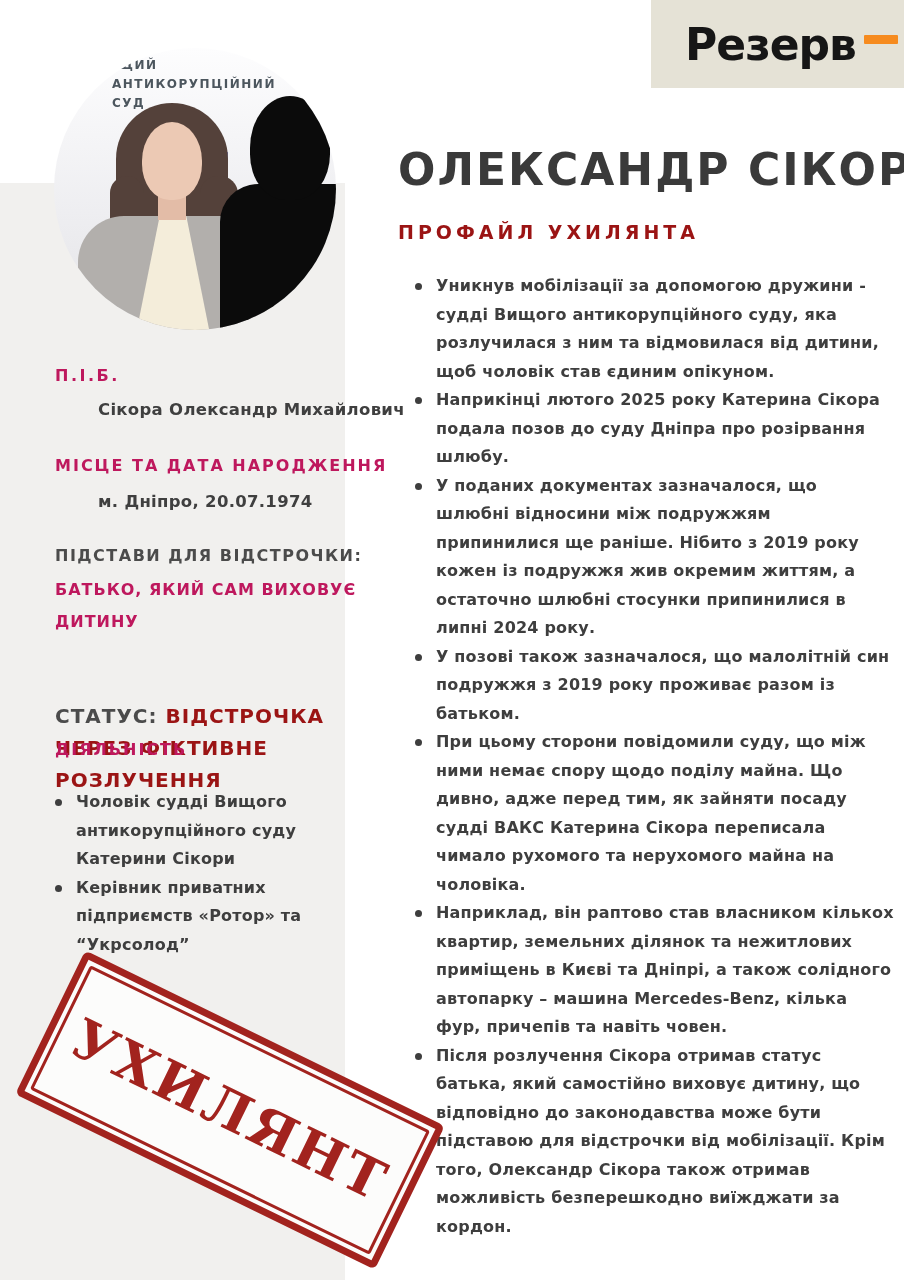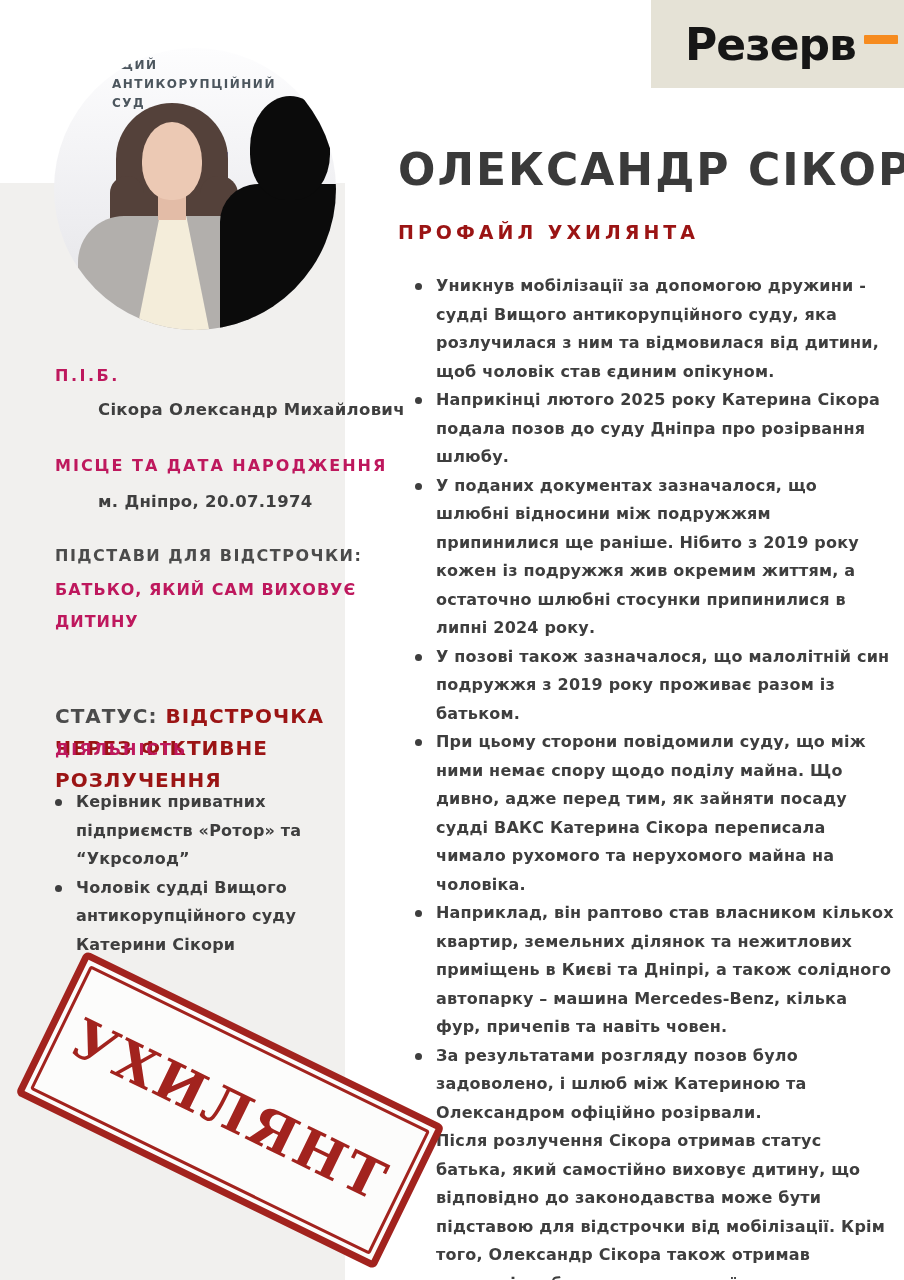--- a/index.html
+++ b/index.html
@@ -129,32 +129,31 @@
 <div class="sb dark sb-value pib-value">Сікора Олександр Михайлович</div>
 <div class="sb red  sb-label birth-label">МІСЦЕ ТА ДАТА НАРОДЖЕННЯ</div>
 <div class="sb dark sb-value birth-value">м. Дніпро, 20.07.1974</div>
 <div class="sb gray sb-label grounds-label">ПІДСТАВИ ДЛЯ ВІДСТРОЧКИ:</div>
 <div class="sb red  sb-value grounds-value">БАТЬКО, ЯКИЙ САМ ВИХОВУЄ ДИТИНУ</div>
 <div class="sb status-line">
   <span class="lbl">СТАТУС:</span><span class="val">ВІДСТРОЧКА ЧЕРЕЗ ФІКТИВНЕ РОЗЛУЧЕННЯ</span>
 </div>
 <div class="sb red sb-label activity-label">ДІЯЛЬНІСТЬ</div>
 <ul class="side-bullets">
+  <li>Чоловік судді Вищого антикорупційного суду Катерини Сікори</li>
   <li>Керівник приватних підприємств «Ротор» та “Укрсолод”</li>
-  <li>Чоловік судді Вищого антикорупційного суду Катерини Сікори</li>
 </ul>
 
 <ul class="bullets">
   <li>Уникнув мобілізації за допомогою дружини - судді Вищого антикорупційного суду, яка розлучилася з ним та відмовилася від дитини, щоб чоловік став єдиним опікуном.</li>
   <li>Наприкінці лютого 2025 року Катерина Сікора подала позов до суду Дніпра про розірвання шлюбу.</li>
   <li>У поданих документах зазначалося, що шлюбні відносини між подружжям припинилися ще раніше. Нібито з 2019 року кожен із подружжя жив окремим життям, а остаточно шлюбні стосунки припинилися в липні 2024 року.</li>
   <li>У позові також зазначалося, що малолітній син подружжя з 2019 року проживає разом із батьком.</li>
   <li>При цьому сторони повідомили суду, що між ними немає спору щодо поділу майна. Що дивно, адже перед тим, як зайняти посаду судді ВАКС Катерина Сікора переписала чимало рухомого та нерухомого майна на чоловіка.</li>
   <li>Наприклад, він раптово став власником кількох квартир, земельних ділянок та нежитлових приміщень в Києві та Дніпрі, а також солідного автопарку – машина Mercedes-Benz, кілька фур, причепів та навіть човен.</li>
-  <li>За результатами розгляду позов було задоволено, і шлюб між Катериною та Олександром офіційно розірвали.</li>
   <li>Після розлучення Сікора отримав статус батька, який самостійно виховує дитину, що відповідно до законодавства може бути підставою для відстрочки від мобілізації. Крім того, Олександр Сікора також отримав можливість безперешкодно виїжджати за кордон.</li>
 </ul>
 
 <div class="stamp">
   <div class="stamp-inner">
     <span class="stamp-text">УХИЛЯНТ</span>
   </div>
 </div>
 
 </body></html>

